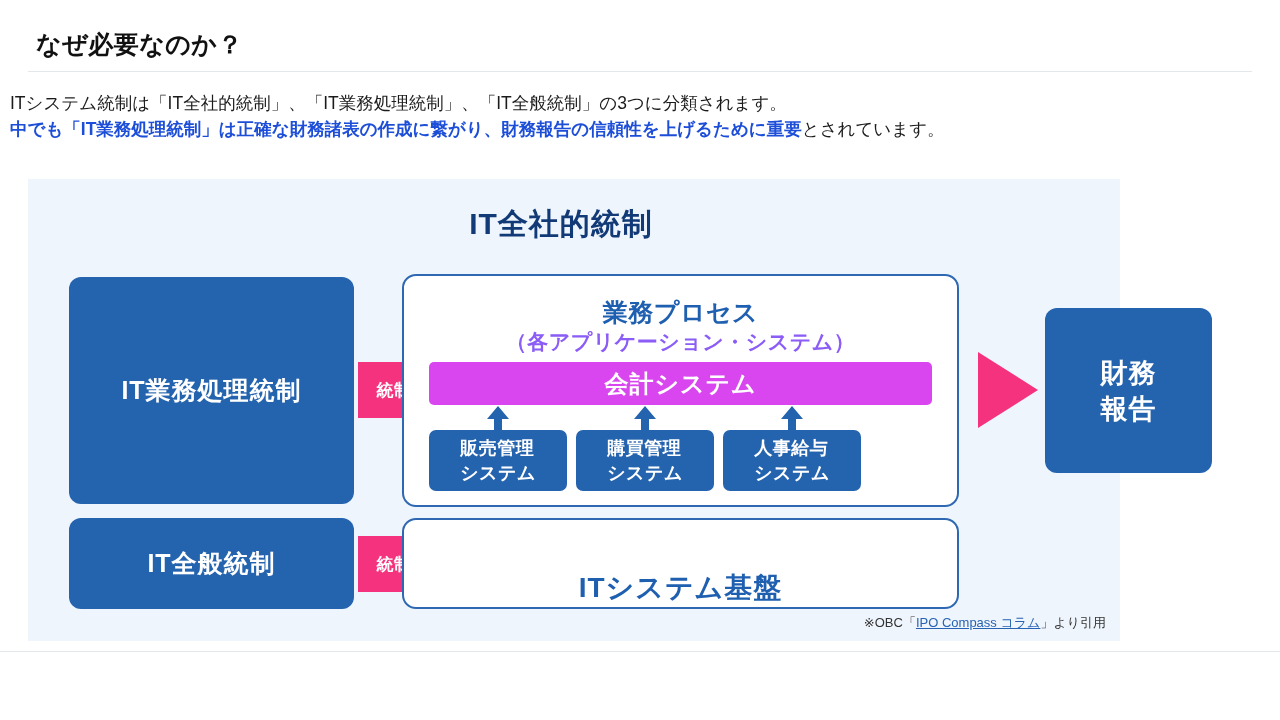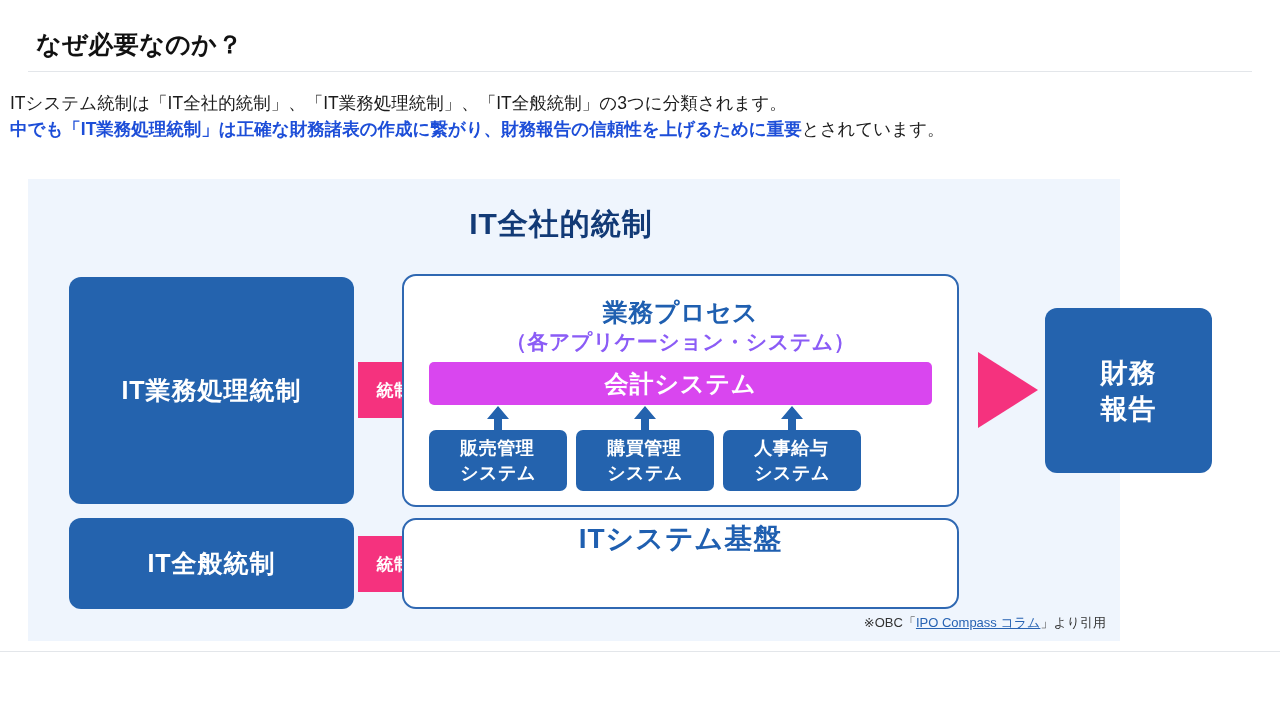--- a/index.html
+++ b/index.html
@@ -133,21 +133,21 @@
     top: 95px;
     width: 557px;
     height: 233px;
   }
   .box-infra {
     left: 374px;
     top: 339px;
     width: 557px;
     height: 91px;
     display: flex;
-    align-items: flex-start;
+    align-items: flex-end;
     justify-content: center;
   }
   .infra-label {
     font-size: 28px;
     font-weight: bold;
     color: #1f5fb0;
     letter-spacing: 1px;
   }
 
   .process-title {

